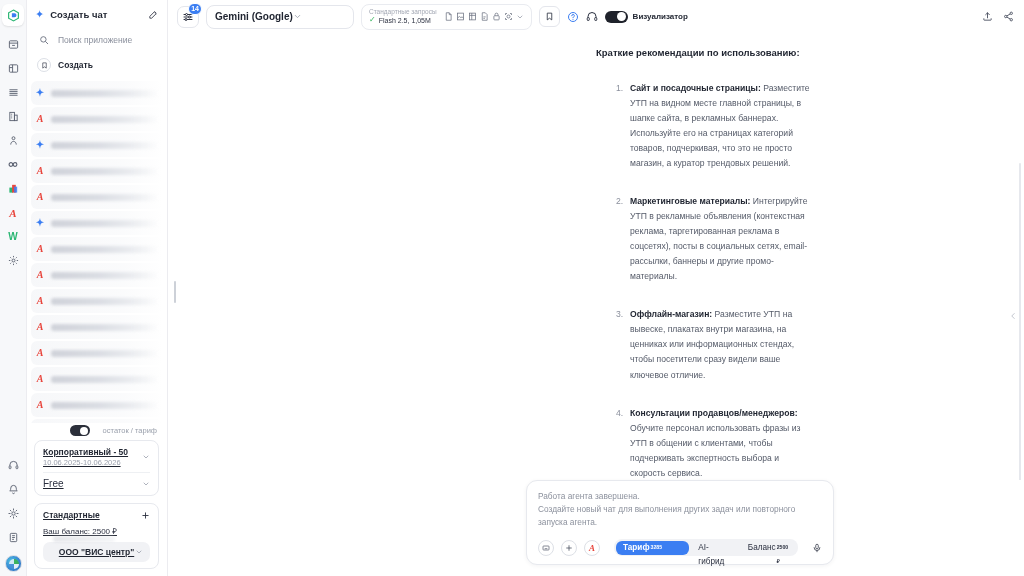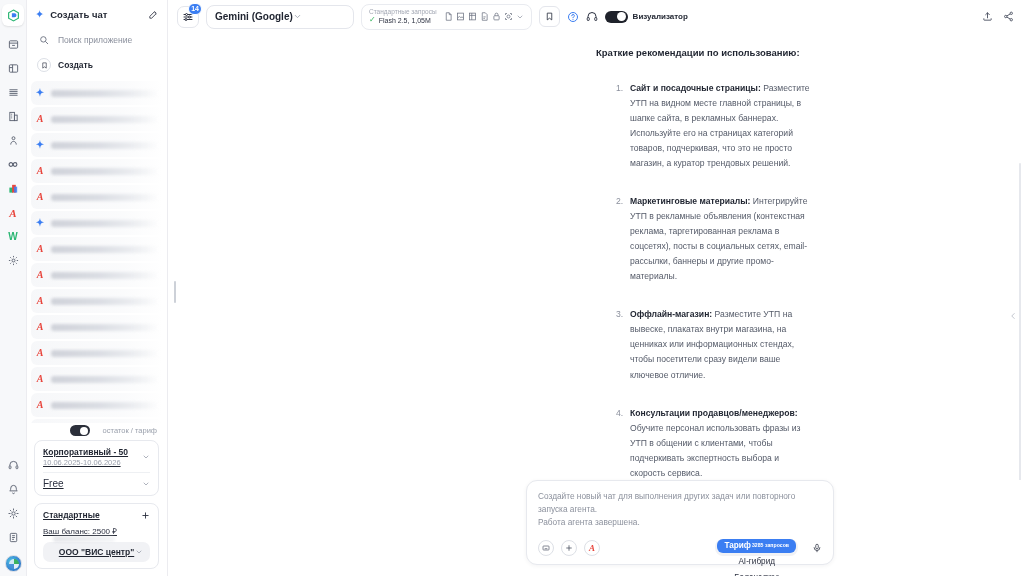--- a/index.html
+++ b/index.html
@@ -253,21 +253,21 @@
   .cbtn {
     width: 16px; height: 16px; border-radius: 50%;
     border: 1px solid #dde0e6; background: #fff;
     display: flex; align-items: center; justify-content: center;
     color: #4a5060; flex: none; cursor: pointer;
   }
   .cbtn.red { color: #e8453c; font-family: "Liberation Serif", serif; font-style: italic; font-size: 9px; font-weight: 700; }
   .cbar-spacer { flex: 1 1 auto; }
   .pillgroup {
     display: flex; align-items: center; background: #f1f2f5;
-    border-radius: 8px; height: 17px; padding: 0 2px; gap: 2px; flex-direction: column;
+    border-radius: 8px; height: 17px; padding: 0 2px; gap: 2px;
   }
   .pill {
     display: flex; align-items: baseline; gap: 1px;
     padding: 0 7px; height: 14px; border-radius: 6px;
     font-size: 8.2px; color: #2b3040; cursor: pointer;
     line-height: 14px;
   }
   .pill.active { background: #3b7ef2; color: #fff; font-weight: 700; }
   .pill sup { font-size: 5.2px; font-weight: 700; position: relative; top: -1px; }
   .mic { margin-left: 7px; color: #3d4250; display: flex; flex: none; cursor: pointer; }
@@ -661,22 +661,22 @@
             <span class="lead">Мобильное приложение (после запуска):</span>
           </li>
         </ol>
 
       </div>
 
     </div>
 
     <div class="composer-zone">
       <div class="composer">
+        <div class="composer-text">Работа агента завершена.</div>
         <div class="composer-text">Создайте новый чат для выполнения других задач или повторного запуска агента.</div>
-        <div class="composer-text">Работа агента завершена.</div>
 
         <div class="composer-bar">
           <span class="cbtn">
             <svg width="8" height="8" viewBox="0 0 24 24" fill="none" stroke="currentColor" stroke-width="2">
               <rect x="3" y="6" width="18" height="12" rx="2"></rect>
                 <path d="M7 10h.01M11 10h.01M15 10h.01M8 14h8"></path>
               </svg>
           </span>
           <span class="cbtn">
             <svg width="8" height="8" viewBox="0 0 24 24" fill="none" stroke="currentColor" stroke-width="2.4">

